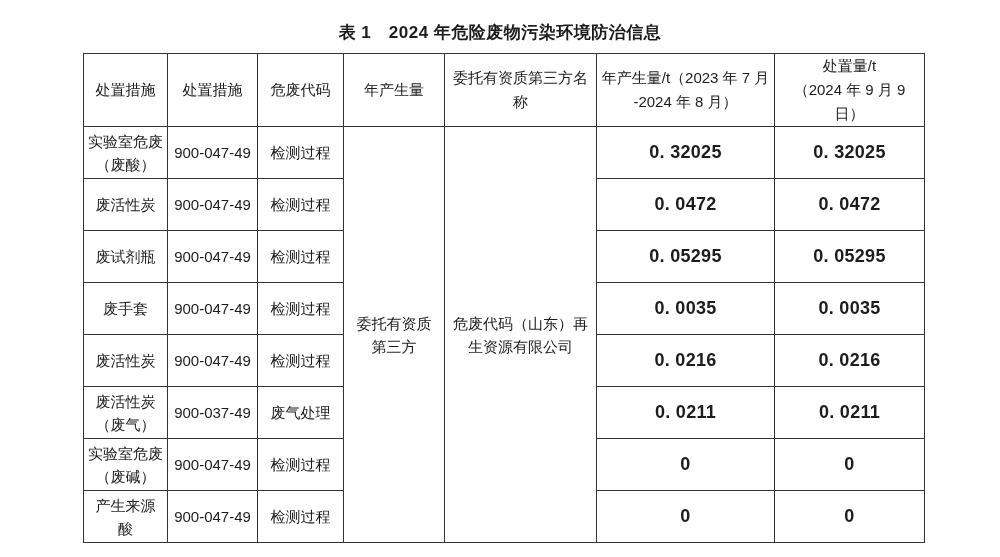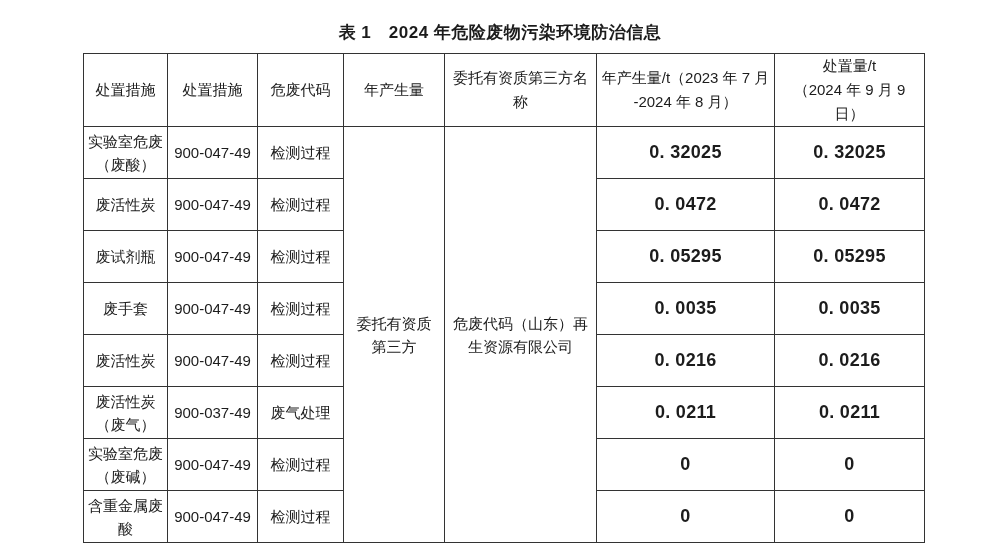--- a/index.html
+++ b/index.html
@@ -123,21 +123,21 @@
     </tr>
     <tr>
       <td class="pre">实验室危废
 （废碱）</td>
       <td>900-047-49</td>
       <td>检测过程</td>
       <td class="num">0</td>
       <td class="num">0</td>
     </tr>
     <tr>
-      <td class="pre">含重金属废
+      <td class="pre">产生来源
 酸</td>
       <td>900-047-49</td>
       <td>检测过程</td>
       <td class="num">0</td>
       <td class="num">0</td>
     </tr>
   </tbody>
 </table>
 
 </body></html>

